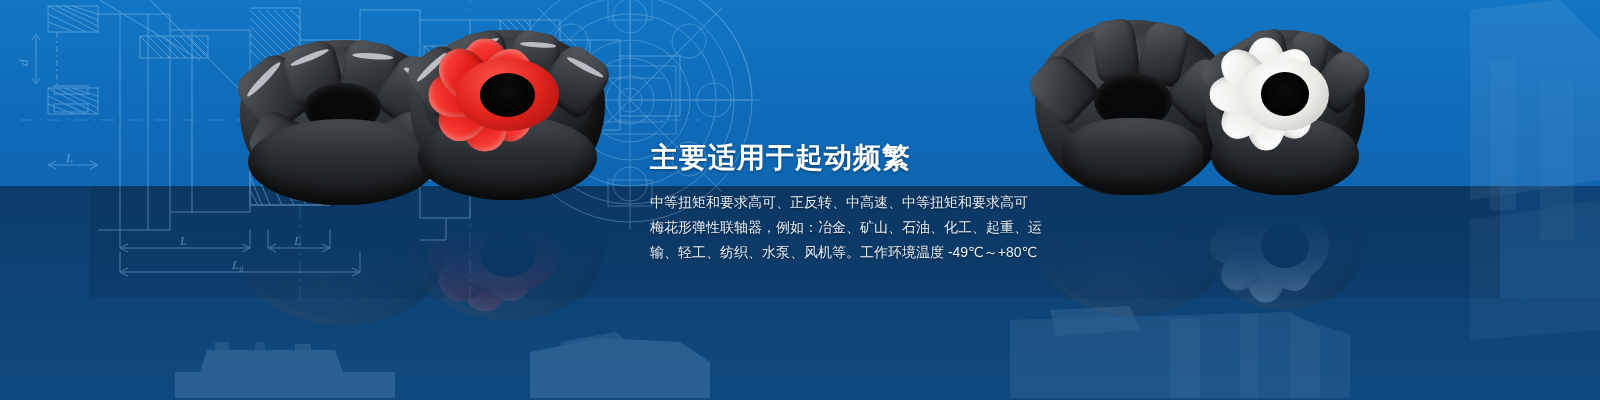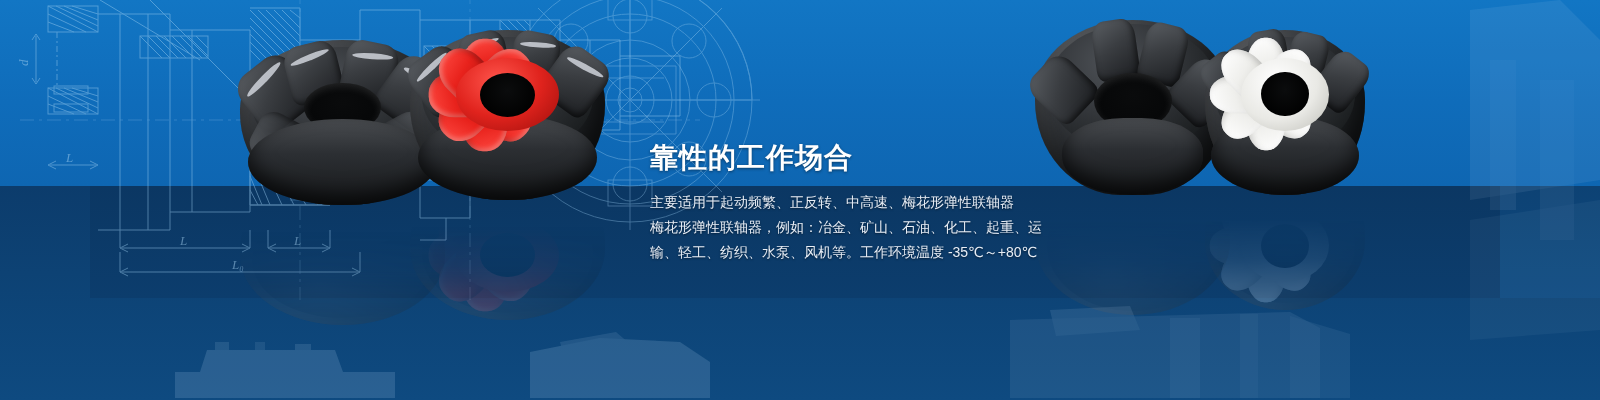--- a/index.html
+++ b/index.html
@@ -470,21 +470,21 @@
     <svg width="130" height="340" viewBox="0 0 130 340">
       <g fill="#cfe3f6">
         <path d="M0 10 L90 0 L130 40 L130 180 L0 200 Z" opacity="0.6"></path>
         <rect x="20" y="60" width="26" height="150" opacity="0.5"></rect>
         <rect x="70" y="80" width="34" height="160" opacity="0.45"></rect>
         <path d="M0 220 L130 200 L130 330 L0 340 Z" opacity="0.35"></path>
       </g>
     </svg>
   </div>
 
-  <div class="title">靠性的工作场合</div>
+  <div class="title">主要适用于起动频繁</div>
 
   <div class="desc">
-    <p>主要适用于起动频繁、正反转、中高速、梅花形弹性联轴器</p>
+    <p>中等扭矩和要求高可、正反转、中高速、中等扭矩和要求高可</p>
     <p>梅花形弹性联轴器，例如：冶金、矿山、石油、化工、起重、运</p>
-    <p>输、轻工、纺织、水泵、风机等。工作环境温度 -35℃～+80℃</p>
+    <p>输、轻工、纺织、水泵、风机等。工作环境温度 -49℃～+80℃</p>
   </div>
 
 </div>
 
 </body></html>

